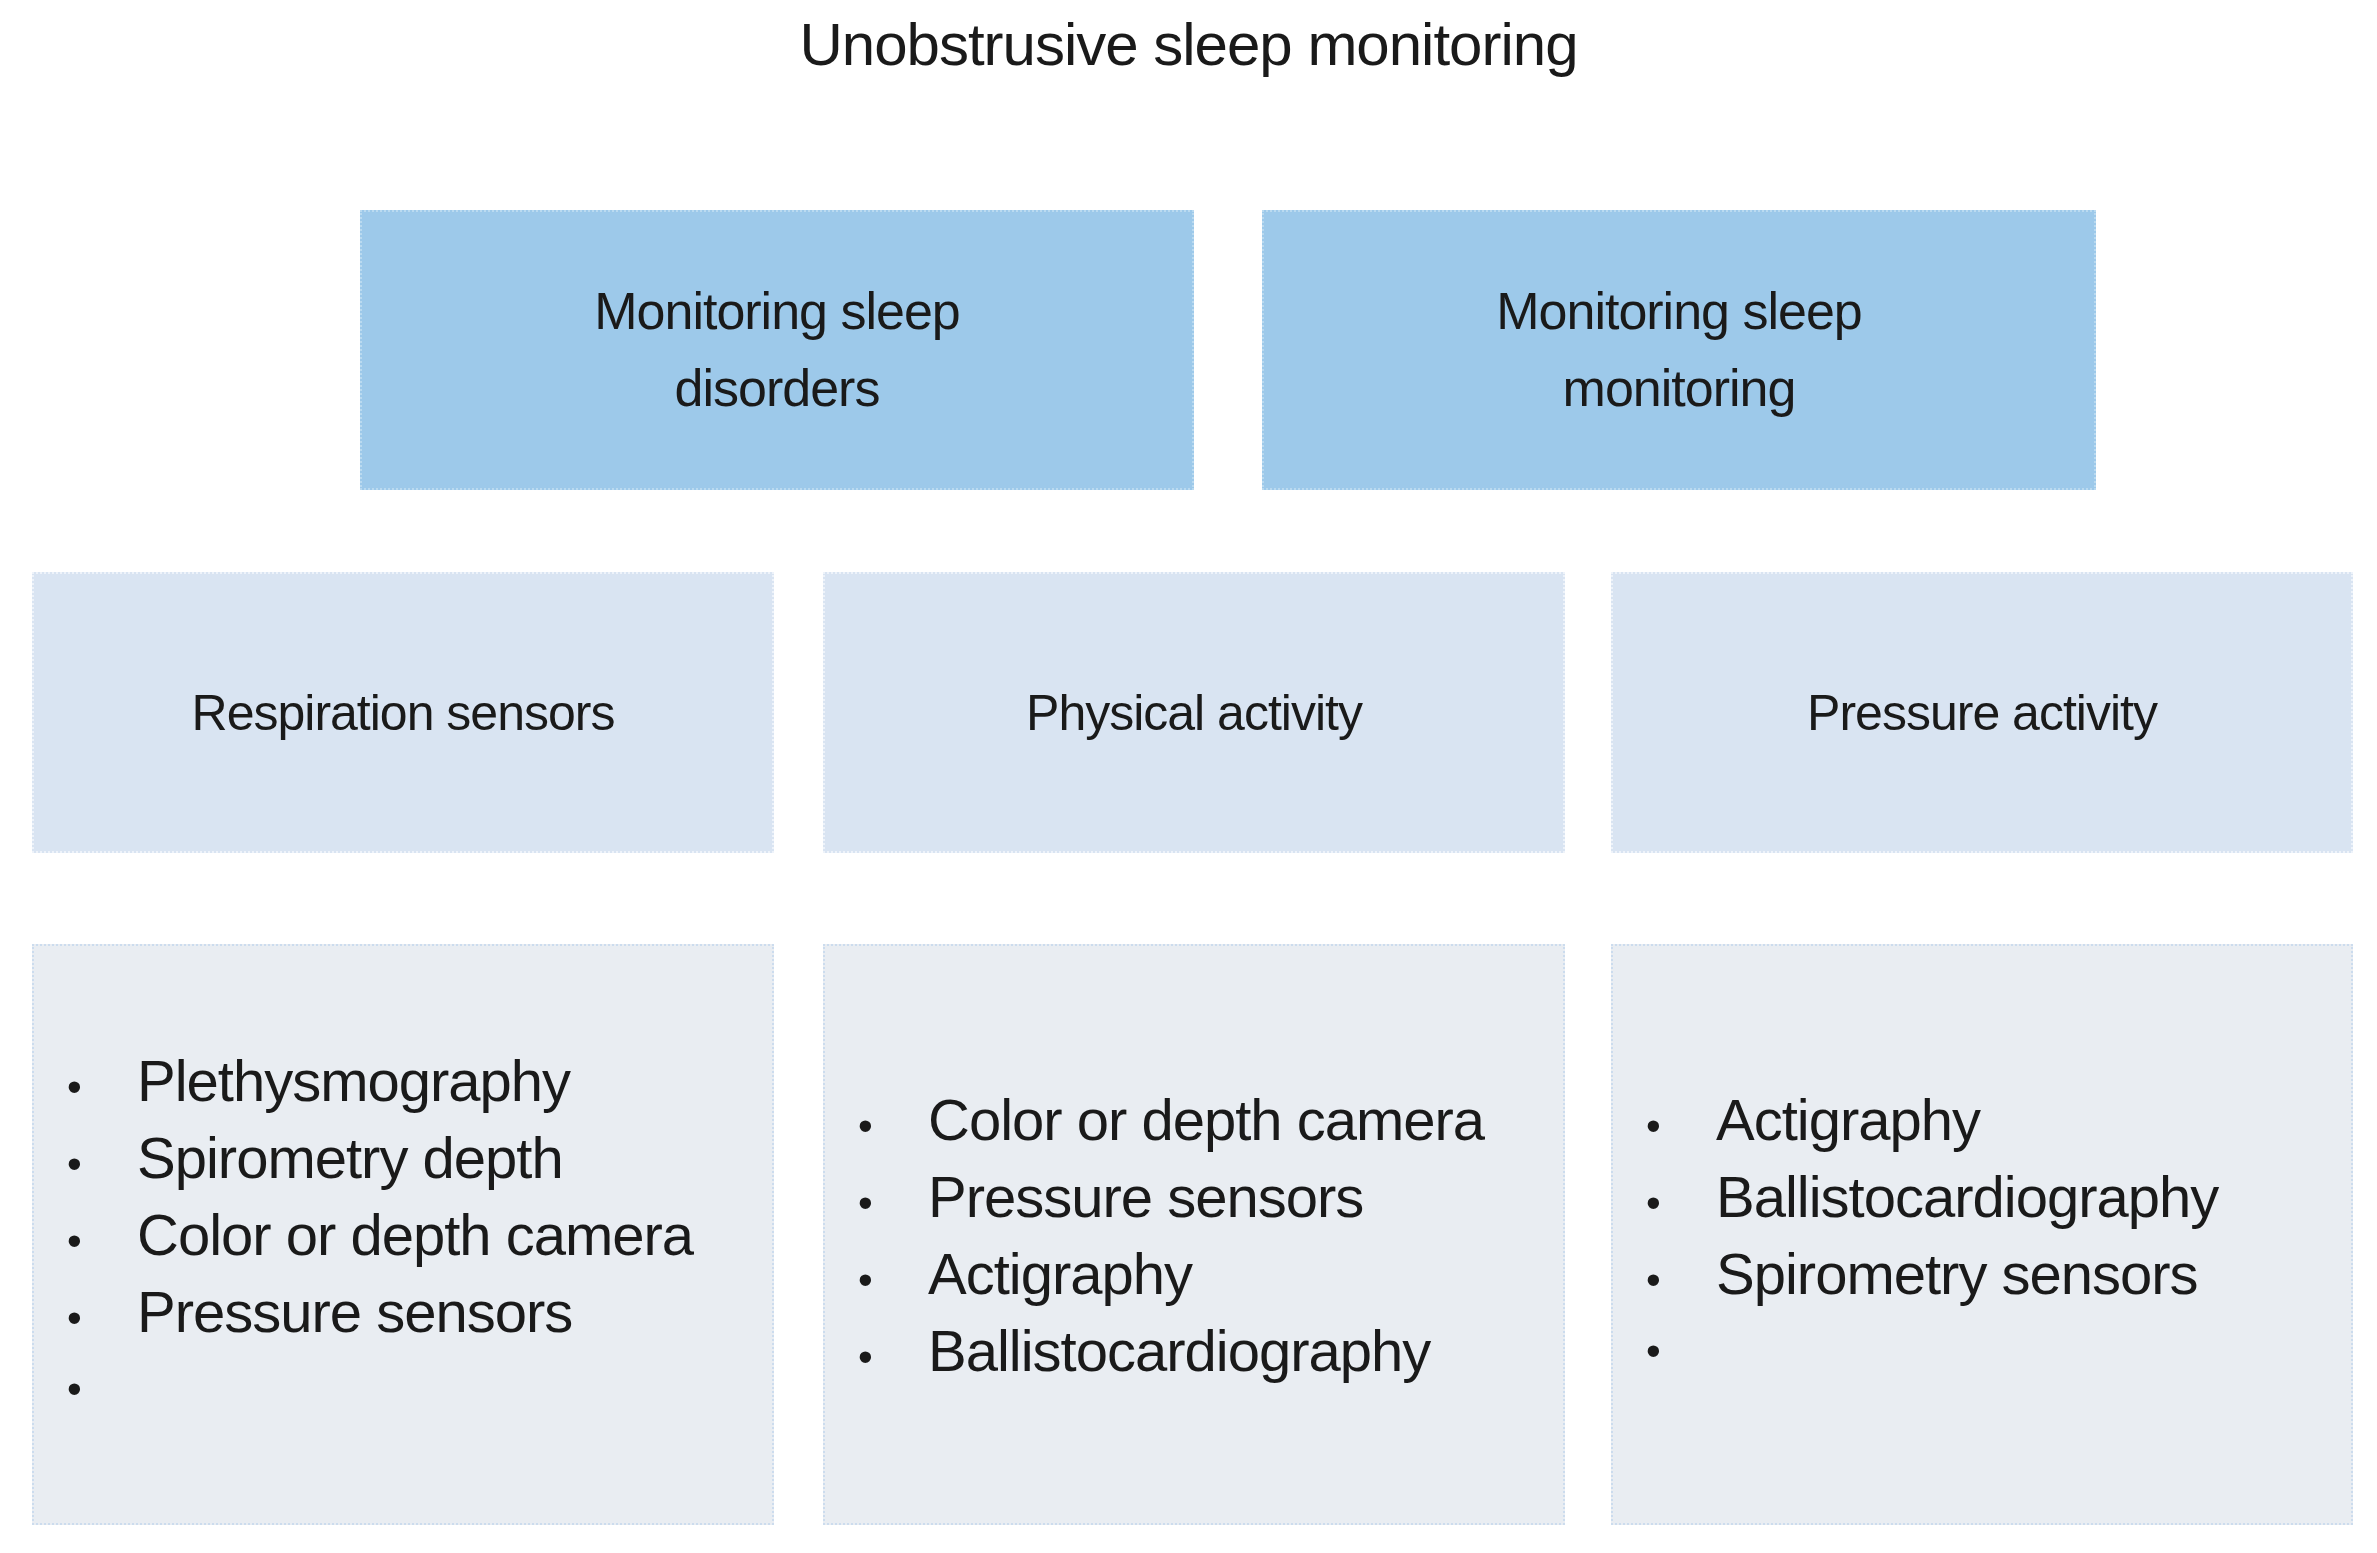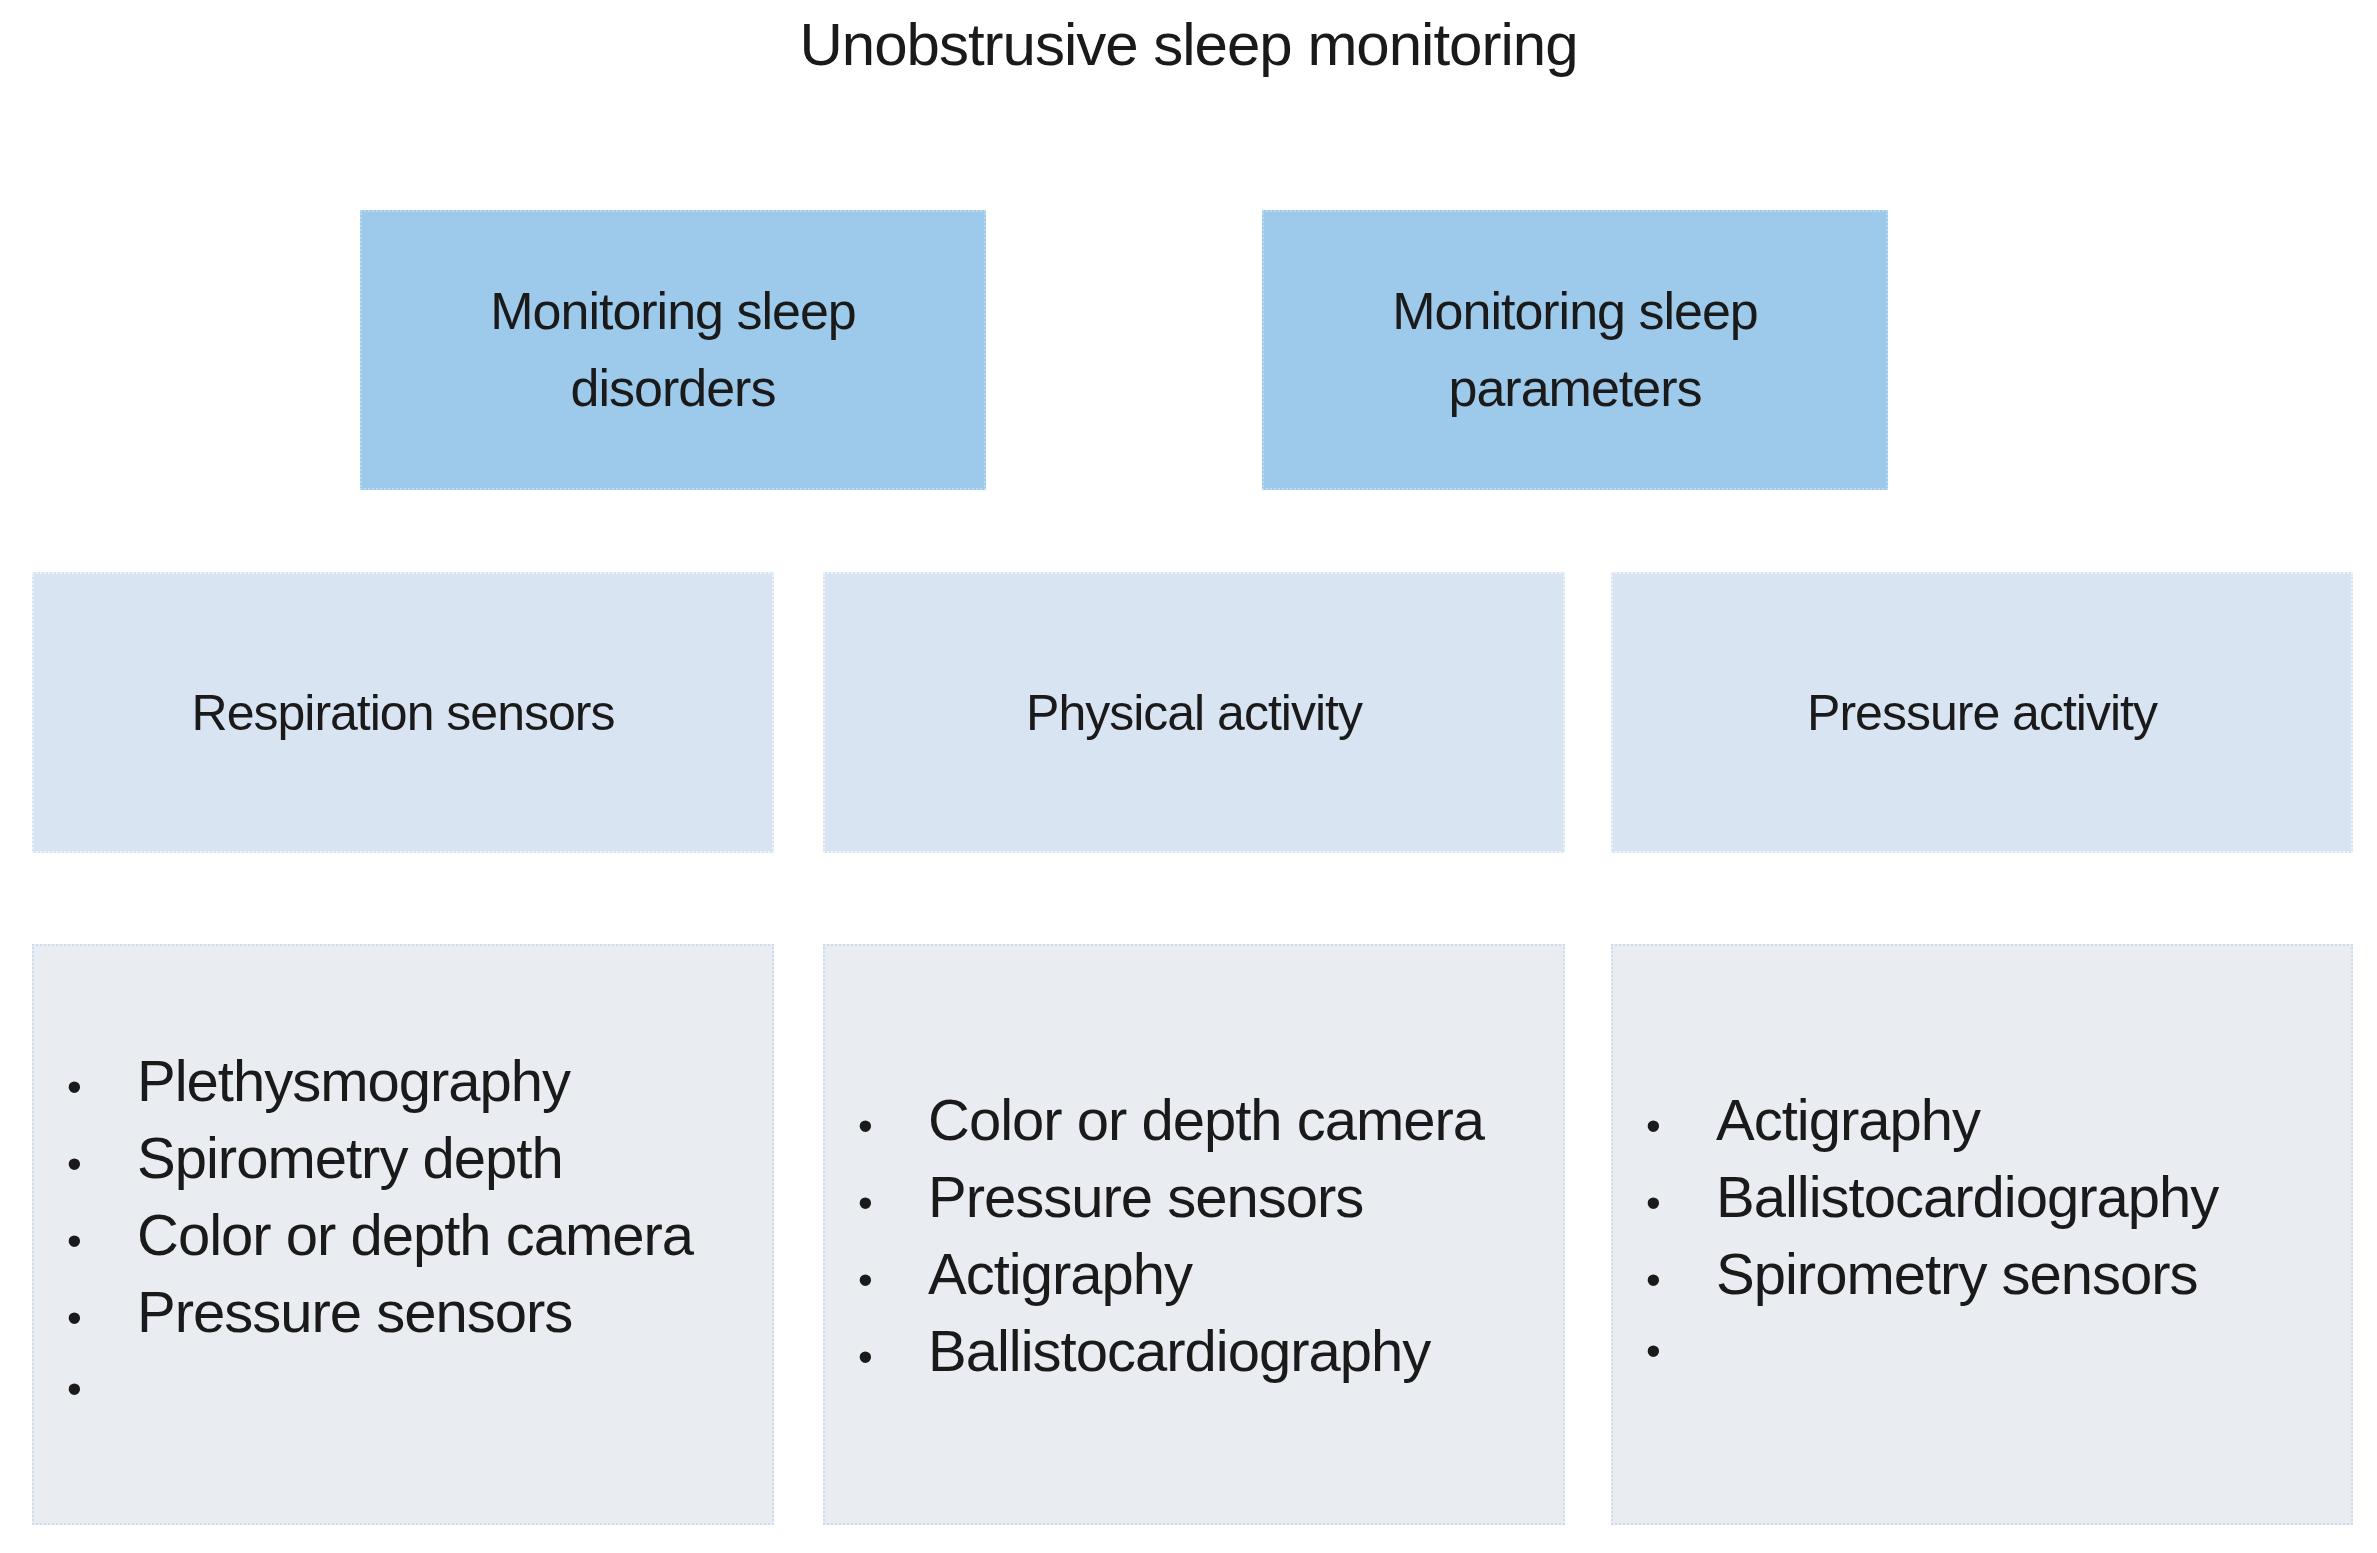--- a/index.html
+++ b/index.html
@@ -31,21 +31,21 @@
     box-sizing: border-box;
     display: flex;
     flex-direction: column;
     justify-content: center;
     align-items: center;
     text-align: center;
   }
   .parent-box {
     top: 210px;
     height: 280px;
-    width: 626px;
+    width: 834px;
     background: var(--top-box-bg, #9dc9ea);
     border: 2.9px dotted var(--top-box-border, #badaf0);
     font-size: 52px;
     line-height: 77px;
     letter-spacing: -1px;
   }
   .parent-box .line { display: block; }
   #parent-box-1 { left: 360px; }
   #parent-box-2 { left: 1262px; }
 
@@ -98,21 +98,21 @@
 
   <div class="diagram-title">Unobstrusive sleep monitoring</div>
 
   <div id="parent-box-1" class="box parent-box">
     <span class="line">Monitoring sleep</span>
     <span class="line">disorders</span>
   </div>
 
   <div id="parent-box-2" class="box parent-box">
     <span class="line">Monitoring sleep</span>
-    <span class="line">parameters</span>
+    <span class="line">monitoring</span>
   </div>
 
   <div class="box category-box col-1">
     <span>Respiration sensors</span>
   </div>
   <div class="box category-box col-2">
     <span>Physical activity</span>
   </div>
   <div class="box category-box col-3">
     <span>Pressure activity</span>

